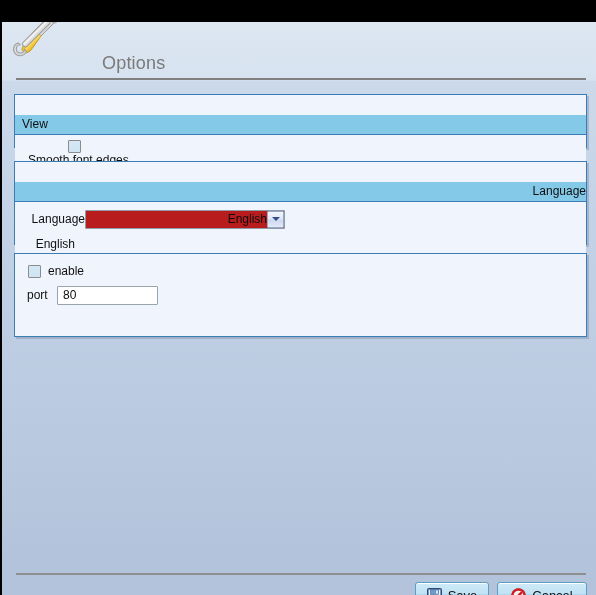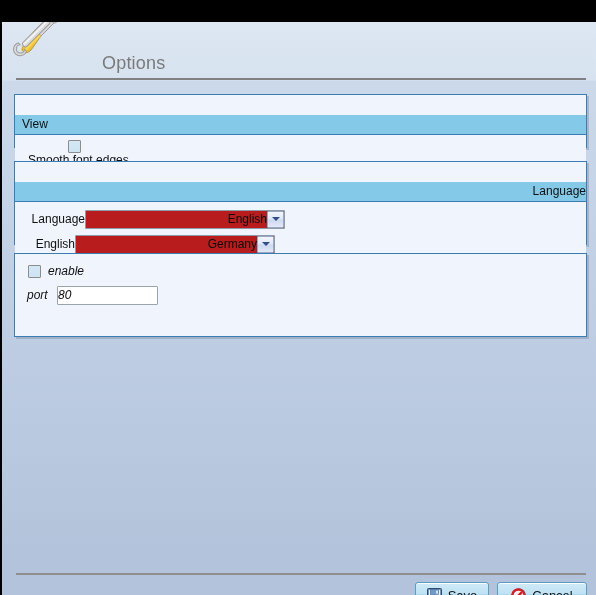--- a/index.html
+++ b/index.html
@@ -172,20 +172,21 @@
   .textbox {
     height: 19px;
     box-sizing: border-box;
     border: 1px solid #9aa4ad;
     background: #ffffff;
     display: flex;
     align-items: center;
     border-radius: 1px;
   }
   .textbox-val {
+    padding-left: 5px;
     font-size: 12px;
     color: #0c0c0c;
   }
 
   
   #footer-rule {
     position: absolute;
     left: 14px;
     right: 10px;
     top: 551px;
@@ -277,33 +278,27 @@
           <span class="combo" style="width:200px;">
             <span class="combo-text">English</span>
             <span class="combo-btn">
               <span class="chev"></span>
             </span>
           </span>
         </div>
 
         <div class="row" style="left:12px; top:32px;">
           <span class="field-label" style="width:48px;">English</span>
-          <span class="combo" style="width:200px;">
-            <span class="combo-text">Germany</span>
-            <span class="combo-btn">
-              <span class="chev"></span>
-            </span>
-          </span>
         </div>
 
       </div>
     </div>
 
     <div class="group" id="group-web">
-      <div class="group-body" style="height:61px;font-style:italic;">
+      <div class="group-body" style="height:61px;">
 
         <div class="row" style="left:13px; top:7px;">
           <span class="checkbox"></span>
           <span class="cb-label">enable</span>
         </div>
 
         <div class="row" style="left:12px; top:31px;align-items:center;">
           <span class="field-label" style="width:30px;">port</span>
           <span class="textbox" style="width:101px;">
             <span class="textbox-val">80</span>

